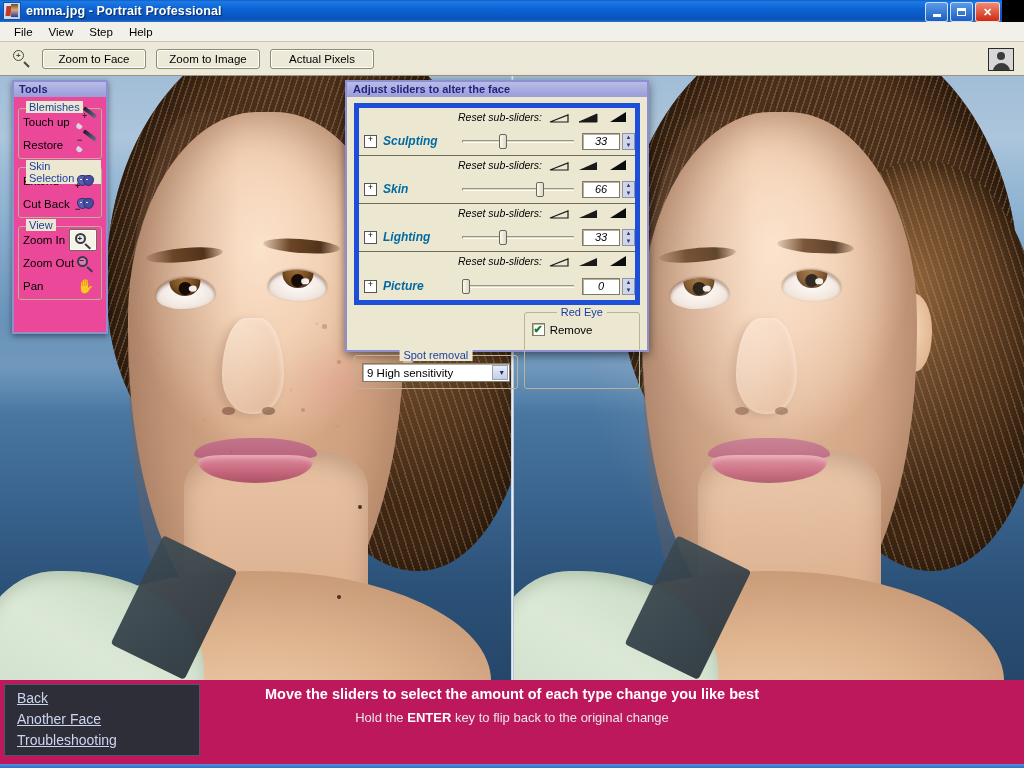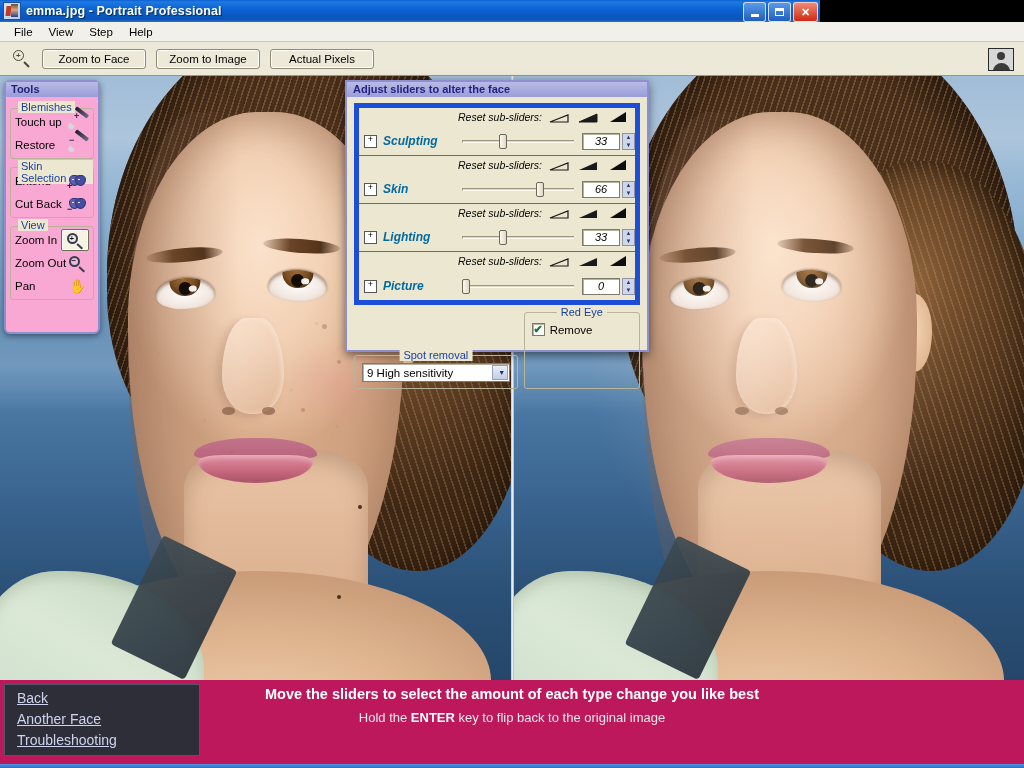--- a/index.html
+++ b/index.html
@@ -10,21 +10,21 @@
     background: #000;
   }
   #app {
     position: relative;
     width: 1024px; height: 768px;
     background: #000;
   }
 
   
   .titlebar {
-    position: absolute; left: 0; top: 0; width: 820px; height: 22px;
+    position: absolute; left: 0; top: 0; width: 1002px; height: 22px;
     background: linear-gradient(to bottom, #0a5fd0 0%, #1f7ae0 8%, #0b63d6 40%, #0a53b8 88%, #2a72cf 100%);
     display: flex; align-items: center;
     border-bottom: 1px solid #03399b;
   }
   .app-icon {
     width: 16px; height: 16px; margin-left: 3px; margin-right: 5px;
     background: linear-gradient(135deg,#d8e6f6 0%,#b8cbe4 100%);
     border: 1px solid #1b4f9c; position: relative; overflow: hidden; flex: none;
   }
   .app-icon::before {
@@ -288,22 +288,22 @@
       radial-gradient(circle at 40% 57%, rgba(170,118,98,0.13) 0 1.3px, transparent 2px),
       radial-gradient(circle at 66% 58%, rgba(170,118,98,0.15) 0 1.5px, transparent 2px);
   }
   .smooth-overlay {
     position: absolute; inset: 0;
     background: radial-gradient(ellipse 46% 50% at 50% 45%, rgba(255,238,226,0.20) 0%, rgba(255,238,226,0) 78%);
   }
 
   
   .tools-panel {
-    position: absolute; left: 4px; top: 80px; width: 96px; height: 254px;
-    background: #f9a8d4; border: 2px solid #8e8fd0; border-radius: 6px;
+    position: absolute; left: 12px; top: 80px; width: 96px; height: 254px;
+    background: #ec4899; border: 2px solid #8e8fd0; border-radius: 0;
     box-shadow: 0 2px 6px rgba(0,0,0,0.45); z-index: 20;
     box-sizing: border-box;
   }
   .tools-header {
     height: 15px; background: linear-gradient(to bottom, #b9bbe6, #9a9dd8);
     color: #22227a; font-size: 11px; font-weight: bold;
     padding-left: 5px; line-height: 15px; box-sizing: border-box;
   }
   .tools-body { padding: 3px 4px; }
   .tool-group {
@@ -834,19 +834,19 @@
 
   <div class="bottom-bar">
     <div class="link-panel link-left">
       <a class="ui-link">Back</a>
       <a class="ui-link">Another Face</a>
       <a class="ui-link">Troubleshooting</a>
     </div>
 
     <div class="center-msg">
       <div class="msg1">Move the sliders to select the amount of each type change you like best</div>
-      <div class="msg2"><span>Hold the </span><b>ENTER</b><span> key to flip back to the original image</span></div>
+      <div class="msg2"><span>Hold the </span><b>ENTER</b><span> key to flip back to the original change</span></div>
     </div>
 
   </div>
 
   <div class="status-strip"></div>
 </div>
 
 </body></html>

